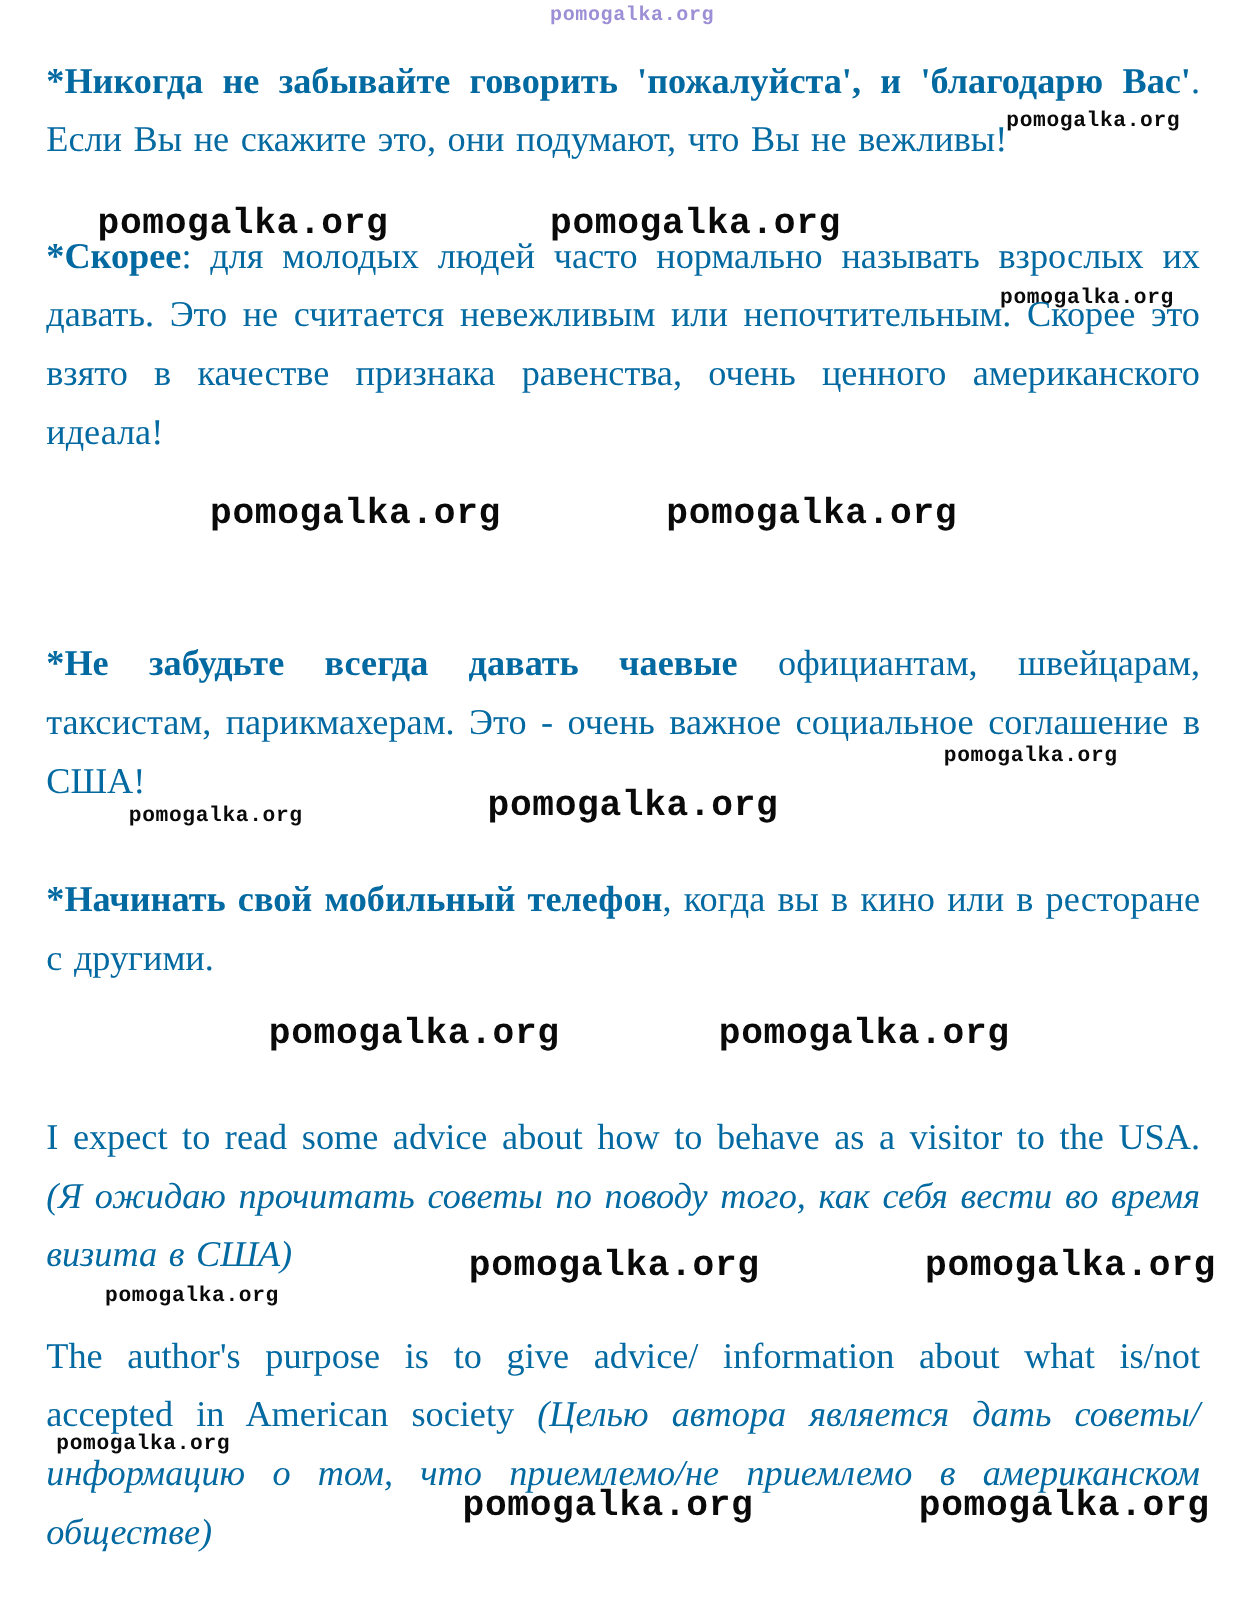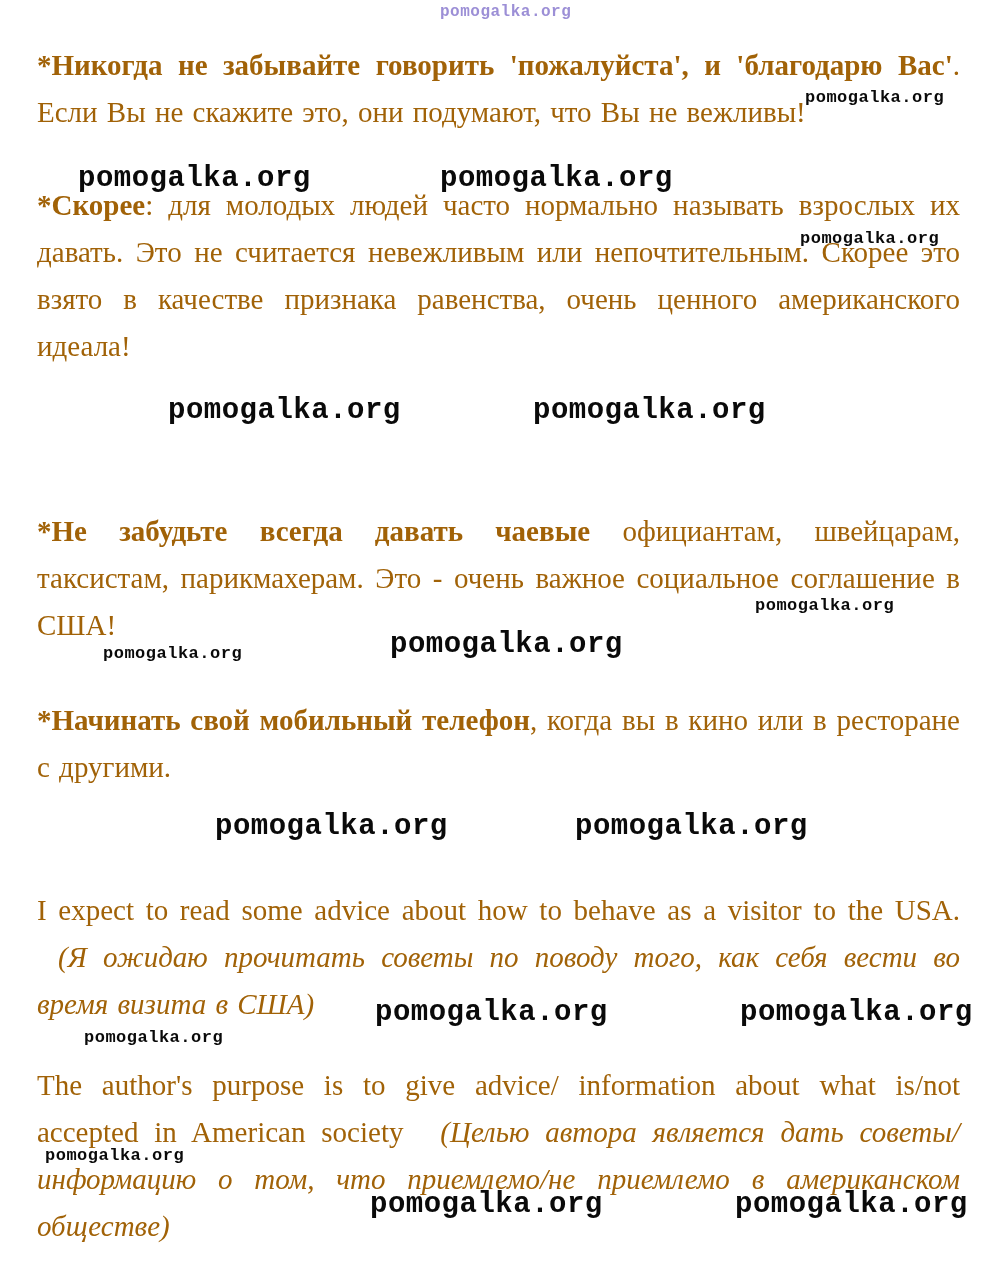--- a/index.html
+++ b/index.html
@@ -13,25 +13,25 @@
     color: #161616;
   }
   .page { position: absolute; inset: 0; background: #ffffff; }
   .para {
     position: absolute;
     left: 37px;
     width: 923px;
     font-size: 29px;
     line-height: 47px;
     text-align: justify;
-    color: #a16207;
+    color: #0369a1;
     word-spacing: 2px;
   }
   .para .b { font-weight: bold; }
-  .para .i { font-style: italic; margin-left: 21px; }
+  .para .i { font-style: italic; }
   .wm {
     position: absolute;
     font-family: Liberation Mono, monospace;
     font-weight: bold;
     color: #0a0a0a;
     white-space: nowrap;
     letter-spacing: 0.5px;
   }
   .wm-lg { font-size: 29px; }
   .wm-sm { font-size: 17px; }

